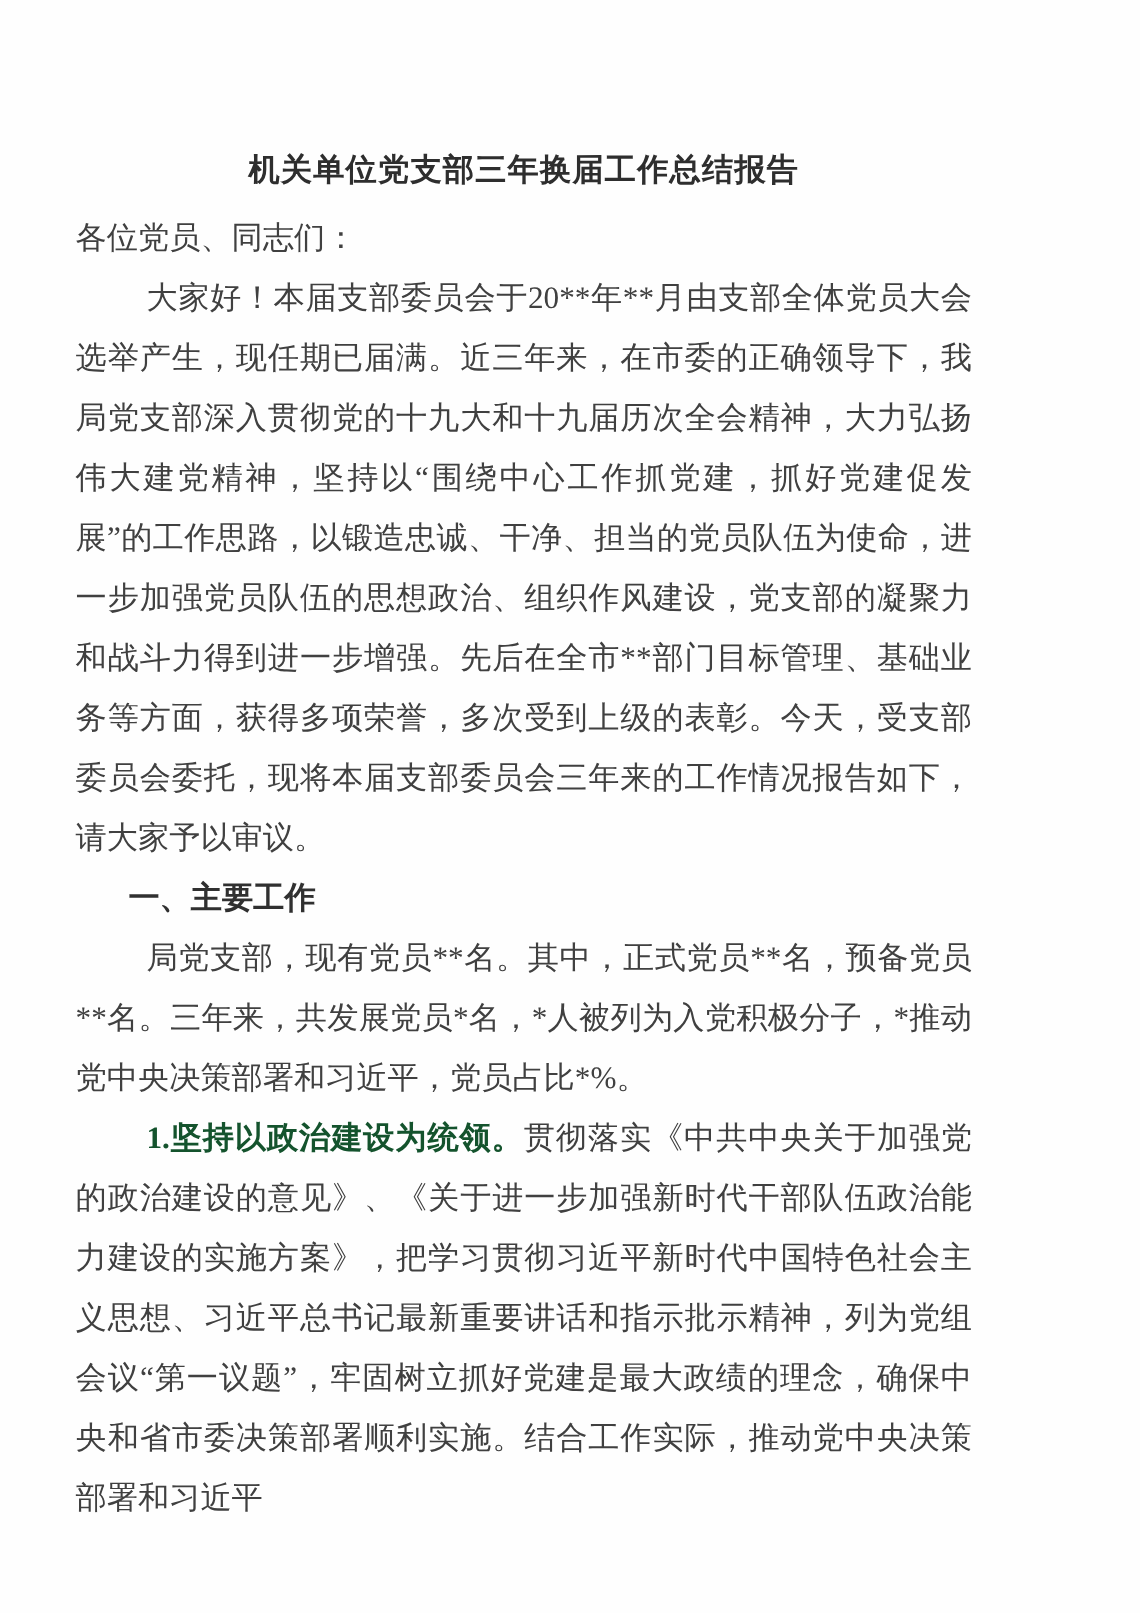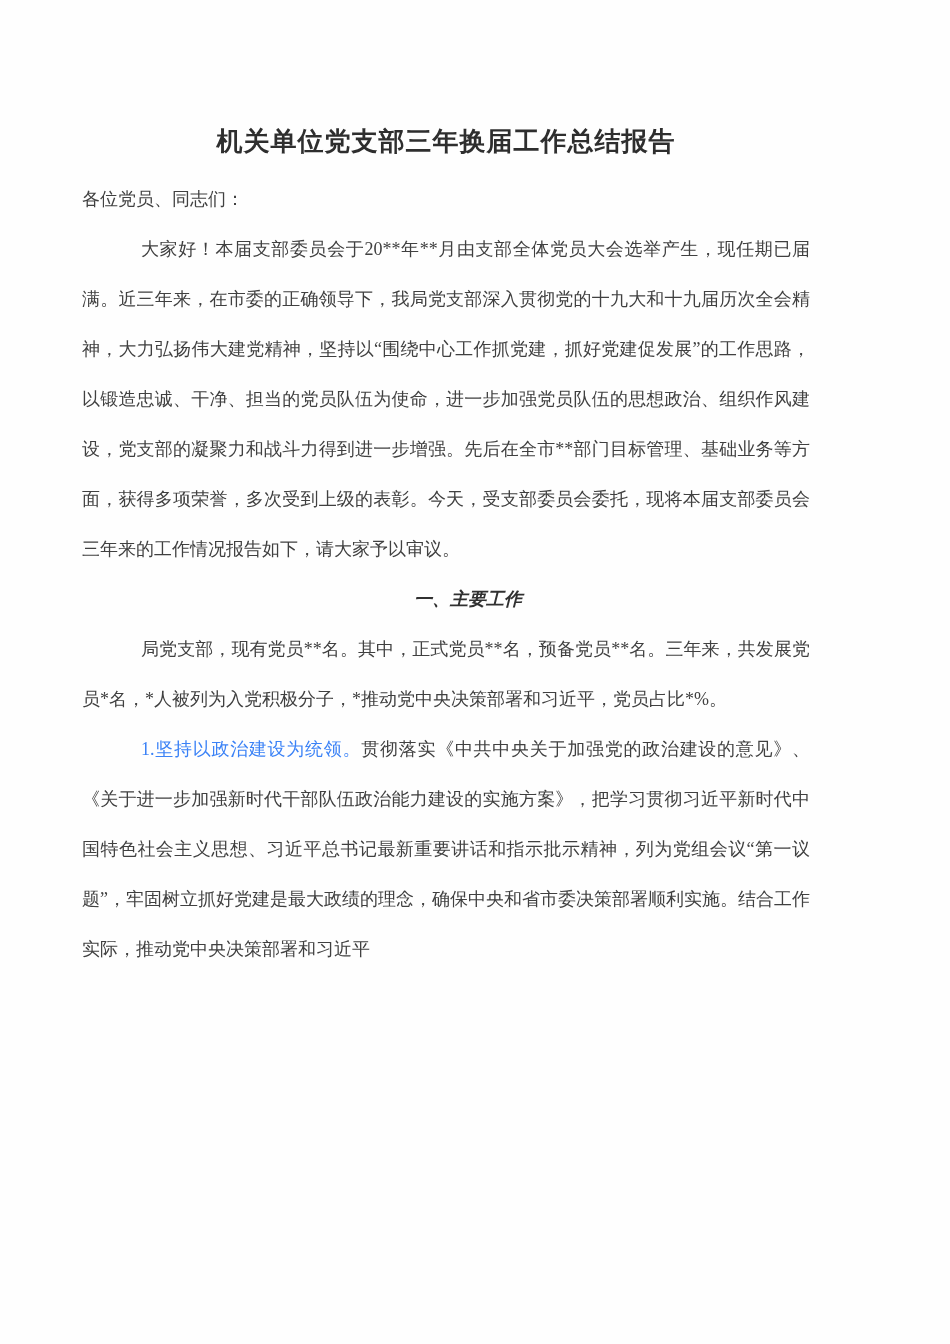--- a/index.html
+++ b/index.html
@@ -14,56 +14,55 @@
     overflow: hidden;
     font-family: "Liberation Serif", "DejaVu Serif", serif;
   }
   .page {
     position: absolute;
     left: 0; top: 0;
     width: 950px;
     height: 1344px;
     background: #fefefe;
     box-sizing: border-box;
-    padding: 117px 140px 0 82px;
+    padding: 117px 140px 0 63px;
   }
   .doc-title {
     font-size: 26px;
     line-height: 50px;
     font-weight: bold;
     text-align: center;
     color: #2e2e2e;
     letter-spacing: 1px;
     margin: 0 0 7px 0;
   }
   .para, .salutation, .sec-heading, .sub-heading {
-    font-size: 18px;
+    font-size: 26px;
     line-height: 50px;
     color: #404040;
     margin: 0;
     text-align: justify;
     text-justify: inter-ideograph;
     word-break: break-all;
   }
   .salutation {
     text-indent: 0;
   }
   .para {
     text-indent: 59px;
   }
   .sec-heading, .sub-heading {
     font-weight: bold;
     color: #303030;
     text-indent: 44px;
-    text-align: center;
-    font-style: italic;
+    text-align: left;
   }
   .bold-lead {
-    font-weight: normal;
-    color: #3b82f6;
+    font-weight: bold;
+    color: #14532d;
   }
 </style>
 </head>
 <body>
 
 <div class="page">
 
   <h1 class="doc-title">机关单位党支部三年换届工作总结报告</h1>
 
   <p class="salutation">各位党员、同志们：</p>

